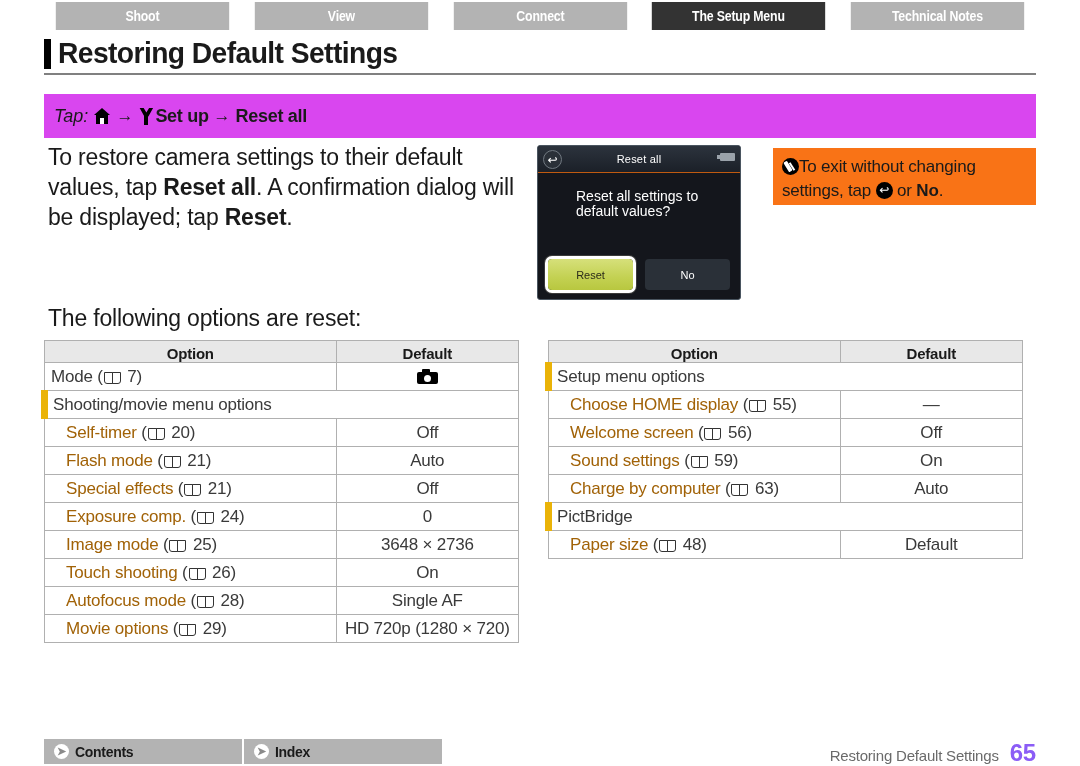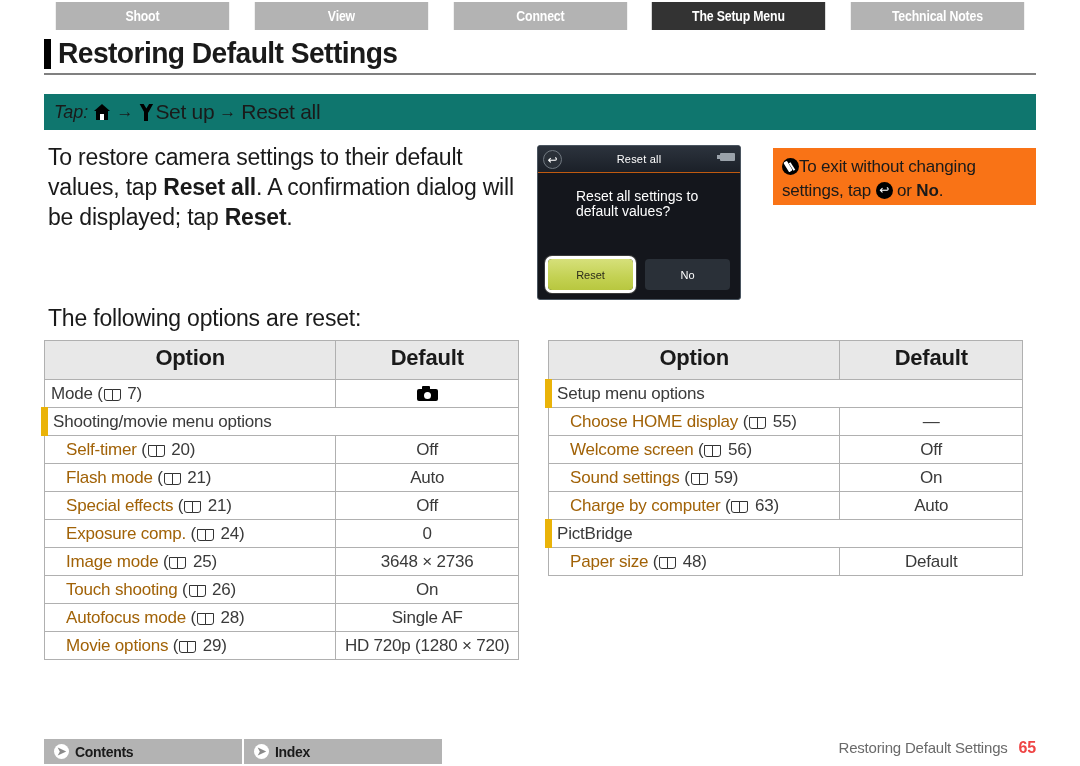--- a/index.html
+++ b/index.html
@@ -66,35 +66,35 @@
     margin-top: 3px;
     height: 2px;
     background: #808080;
     width: 992px;
   }
 
   
   .tapbar {
     position: absolute;
     left: 44px; top: 94px;
-    width: 992px; height: 36px;
-    background: #0f766e;
+    width: 992px; height: 44px;
+    background: #d946ef;
     display: flex;
     align-items: center;
     padding-left: 10px;
     font-size: 19px;
   }
   .tap-label {
     font-style: italic;
     font-size: 18px;
     margin-right: 5px;
   }
   .tapbar b {
-    font-weight: normal;
-    font-size: 21px;
+    font-weight: bold;
+    font-size: 18px;
     letter-spacing: -0.3px;
   }
   .arrow-glyph {
     font-size: 17px;
     margin: 0 5px;
     font-weight: bold;
   }
 
   
   .ico-home {
@@ -298,23 +298,23 @@
     position: absolute;
     border-collapse: collapse;
     font-size: 17px;
   }
   .tbl.left  { left: 41px;  top: 340px; width: 478px; }
   .tbl.right { left: 545px; top: 340px; width: 478px; }
 
   .tbl th {
     background: #e8e8e8;
     font-weight: bold;
-    font-size: 22px;
+    font-size: 15px;
     text-align: center;
-    padding: 4px 0 8px 0;
+    padding: 4px 0 0 0;
     border: 1px solid #b0b0b0;
     letter-spacing: -0.2px;
     margin-top: 20px;
   }
   .tbl td {
     border: 1px solid #b0b0b0;
     padding: 3px 6px;
     height: 28px;
     color: #3a3a3a;
     letter-spacing: -0.2px;
@@ -423,22 +423,22 @@
     position: absolute;
     right: 44px; top: 739px;
     display: flex;
     align-items: baseline;
     gap: 11px;
     color: #6a6a6a;
     font-size: 15px;
     letter-spacing: -0.2px;
   }
   .foot-pageno {
-    color: #ef4444;
-    font-size: 16px;
+    color: #8b5cf6;
+    font-size: 24px;
     font-weight: bold;
   }
 </style>
 </head>
 <body>
 
 <div class="tabbar" id="tabbar">
     <div class="tab">
       <span>Shoot</span>
     </div>

